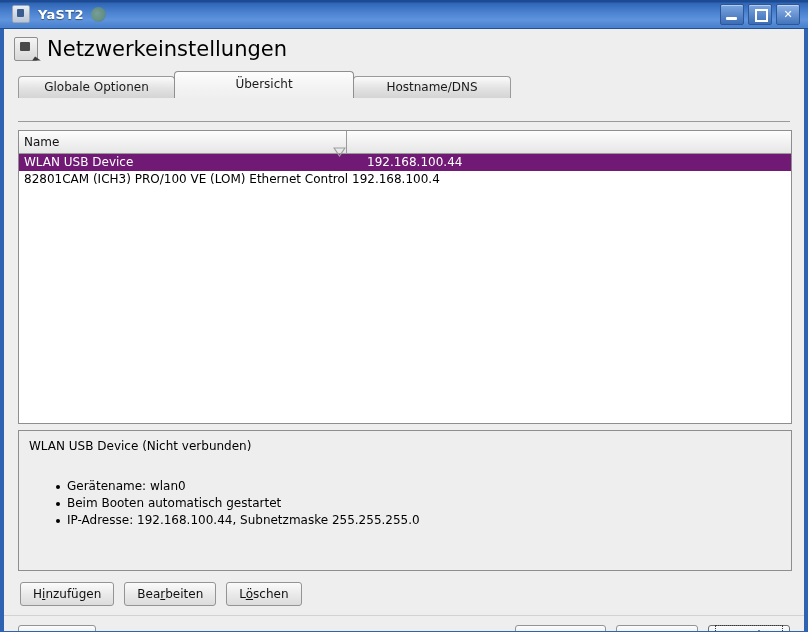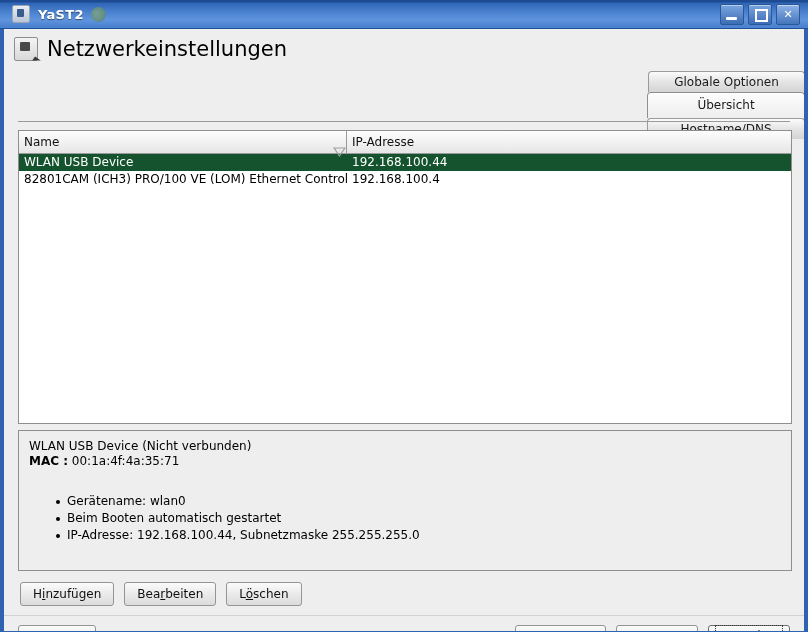--- a/index.html
+++ b/index.html
@@ -150,21 +150,20 @@
     line-height: 1;
   }
 
   
   .tabbar {
     position: relative;
     height: 27px;
     margin: 4px 0 0 14px;
     display: flex;
     align-items: flex-end;
-    flex-direction: column;
   }
   .tab {
     box-sizing: border-box;
     height: 22px;
     line-height: 20px;
     padding: 0 10px;
     text-align: center;
     background: linear-gradient(to bottom, #fbfbfb 0%, #e2e2e2 55%, #d4d4d4 100%);
     border: 1px solid #9a9a9a;
     border-bottom: none;
@@ -176,21 +175,21 @@
     position: relative;
   }
   .tab.active {
     height: 27px;
     line-height: 25px;
     background: linear-gradient(to bottom, #fdfdfd 0%, #f3f3f3 60%, #efefef 100%);
     border-color: #8f8f8f;
     z-index: 3;
   }
   .tab-w1 { width: 157px; }
-  .tab-w2 { width: 158px; }
+  .tab-w2 { width: 180px; }
   .tab-w3 { width: 158px; }
   .tab-w4 { width: 155px; }
   .tabline {
     position: absolute;
     left: 14px; right: 14px;
     top: 92px;
     height: 1px;
     background: #9a9a9a;
     z-index: 1;
   }
@@ -235,22 +234,23 @@
   }
   .sort-tri svg { display: block; }
 
   .trow {
     display: flex;
     height: 17px;
     align-items: center;
     font-size: 12px;
   }
   .trow.selected {
-    background: #14532d;
+    background: #701a75;
     color: #ffffff;
+    gap: 15px;
   }
   .td {
     box-sizing: border-box;
     padding: 0 5px;
     line-height: 17px;
     white-space: nowrap;
     overflow: hidden;
   }
   .td.col-name { width: 328px; }
   .td.col-ip { flex: 1 1 auto; }
@@ -398,41 +398,34 @@
     <div class="table-box">
       <div class="thead">
         <div class="th col-name">
           <span>Name</span>
           <span class="sort-tri">
             <svg width="13" height="10" viewBox="0 0 13 10">
               <polygon points="1,1 12,1 6.5,9" fill="none" stroke="#9d9d9d" stroke-width="1.2"></polygon>
             </svg>
           </span>
         </div>
-        <div class="th col-ip">
-          <span>IP-Adresse</span>
-        </div>
       </div>
 
       <div class="trow selected">
         <div class="td col-name">WLAN USB Device</div>
         <div class="td col-ip">192.168.100.44</div>
       </div>
       <div class="trow">
         <div class="td col-name">82801CAM (ICH3) PRO/100 VE (LOM) Ethernet Controller</div>
         <div class="td col-ip">192.168.100.4</div>
       </div>
     </div>
 
     <div class="detail-box">
       <div class="detail-title">WLAN USB Device (Nicht verbunden)</div>
-      <div class="detail-mac">
-        <b>MAC :</b>
-        <span>00:1a:4f:4a:35:71</span>
-      </div>
       <ul class="detail-list">
         <li>Gerätename: wlan0</li>
         <li>Beim Booten automatisch gestartet</li>
         <li>IP-Adresse: 192.168.100.44, Subnetzmaske 255.255.255.0</li>
       </ul>
     </div>
 
     <div class="action-row">
       <div class="btn"><span>H</span><span class="acc">i</span><span>nzufügen</span></div>
       <div class="btn"><span>Bea</span><span class="acc">r</span><span>beiten</span></div>

